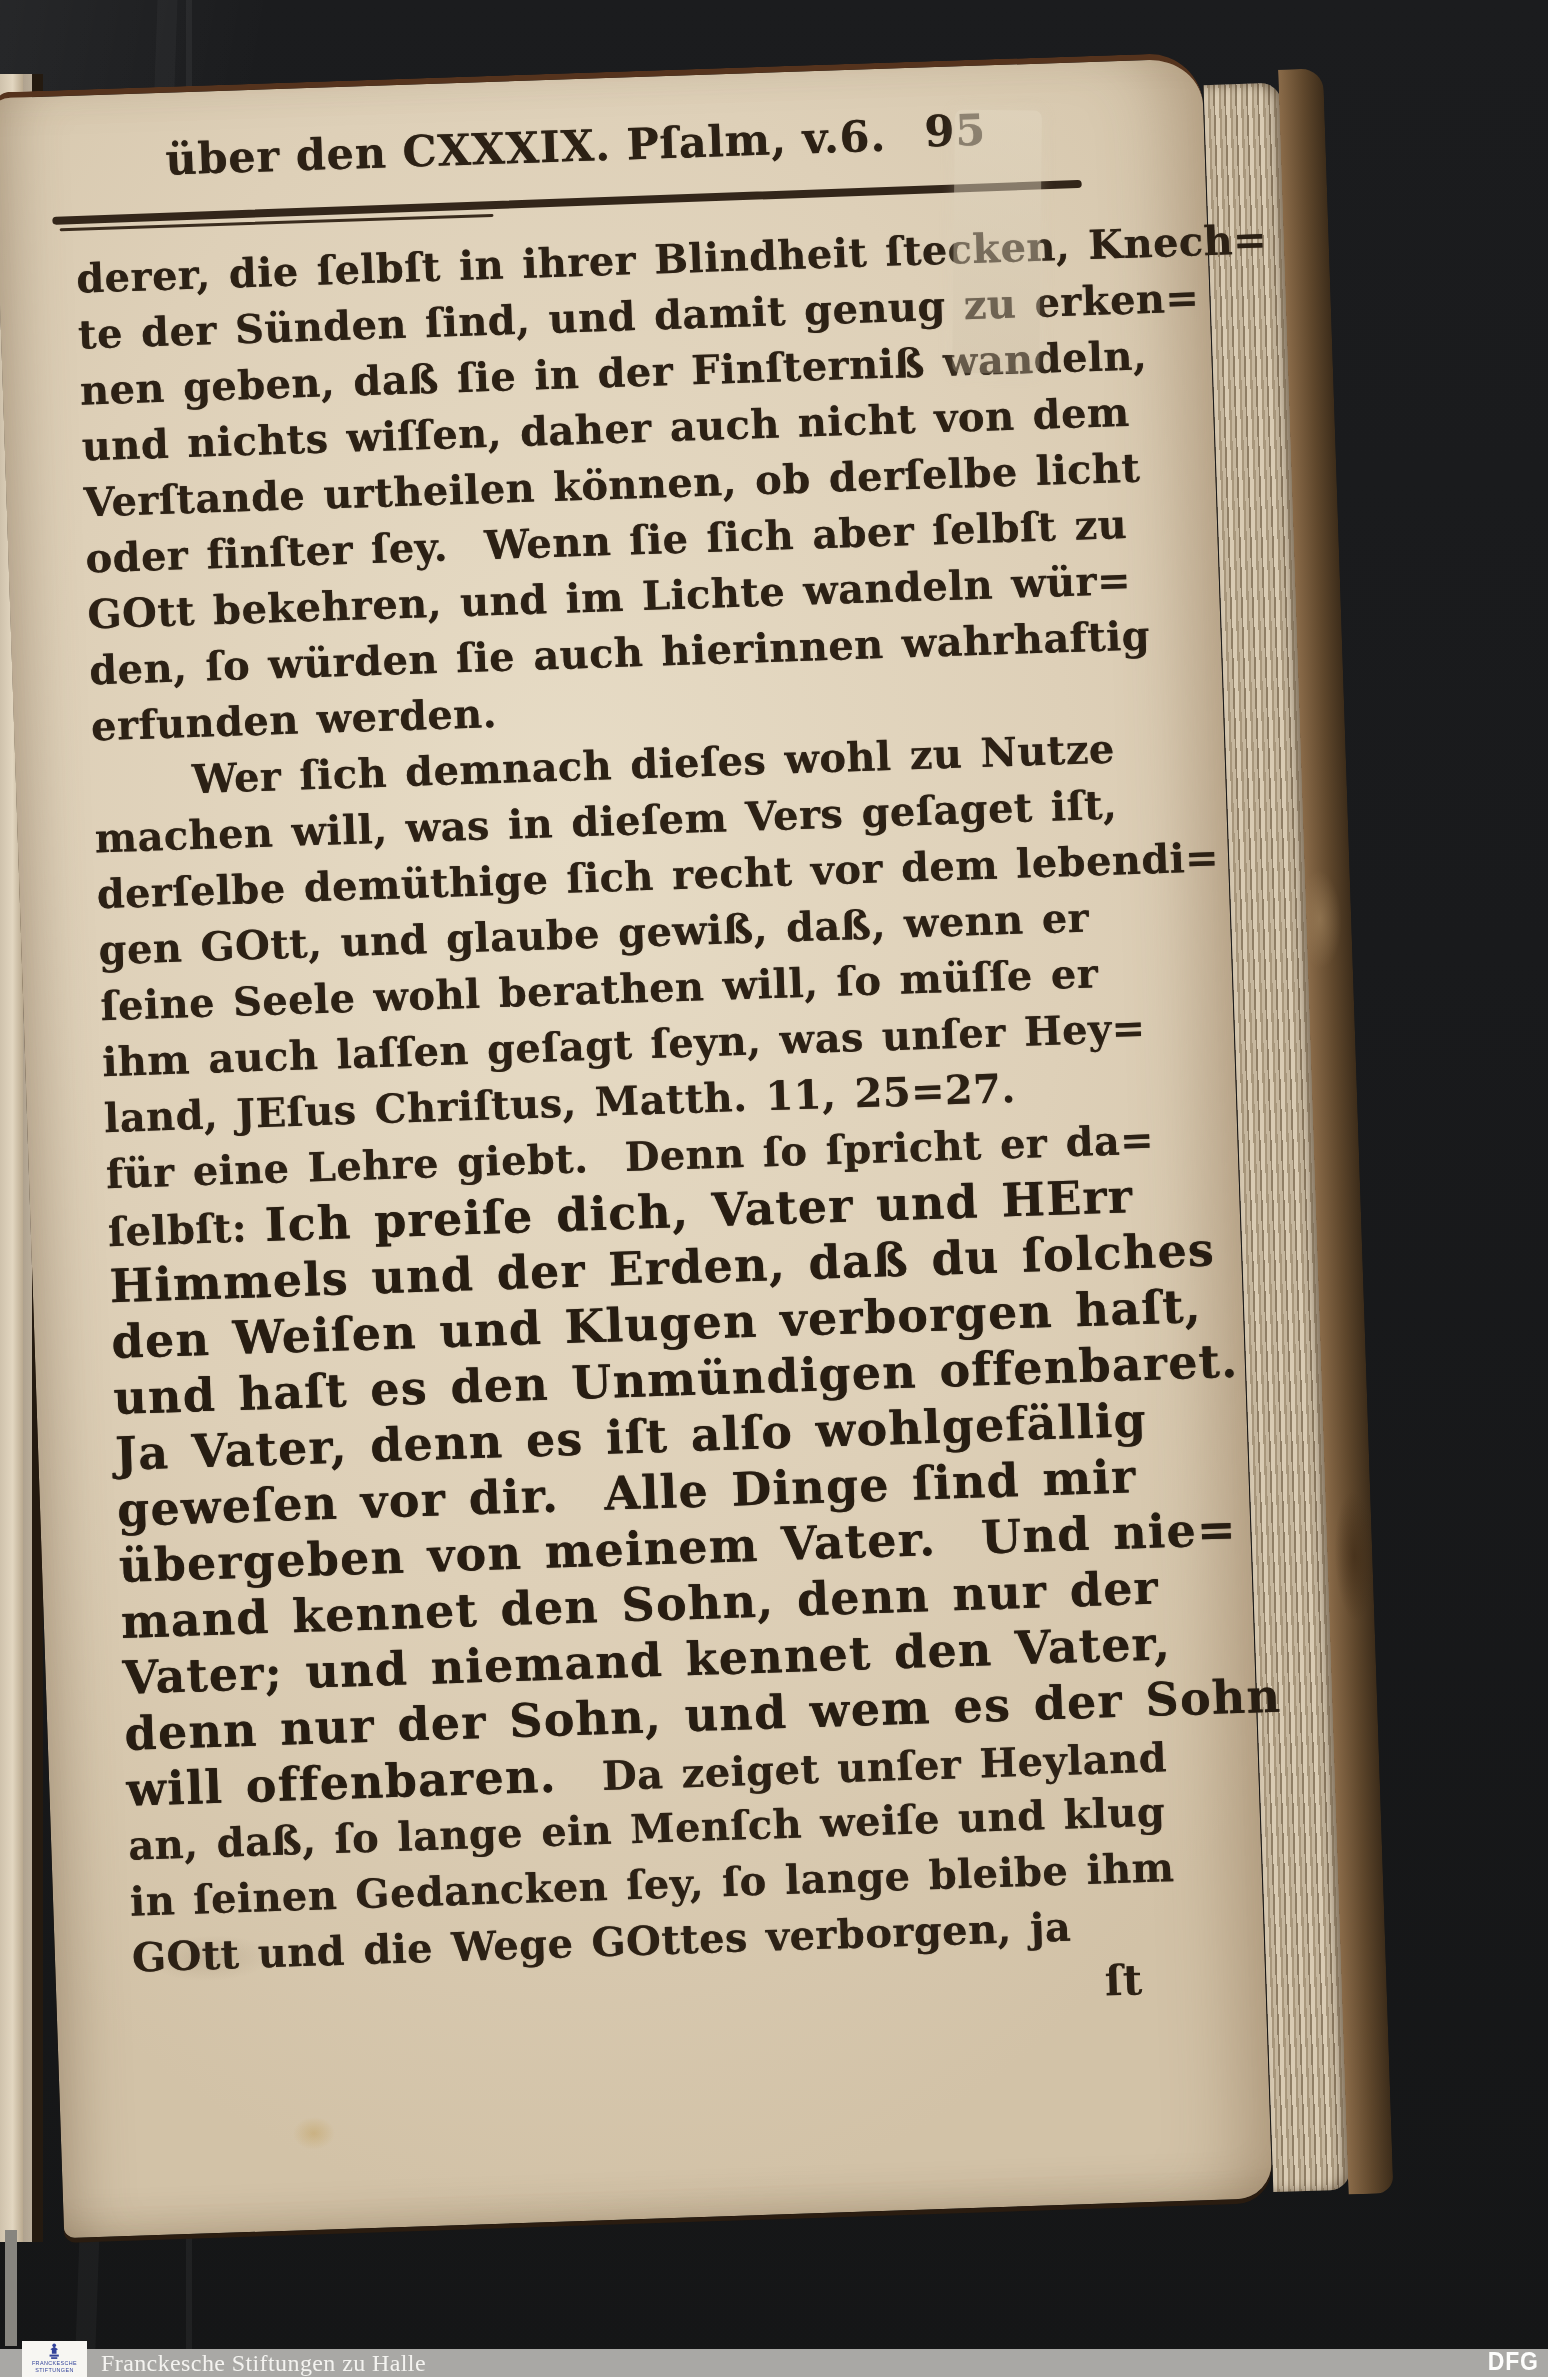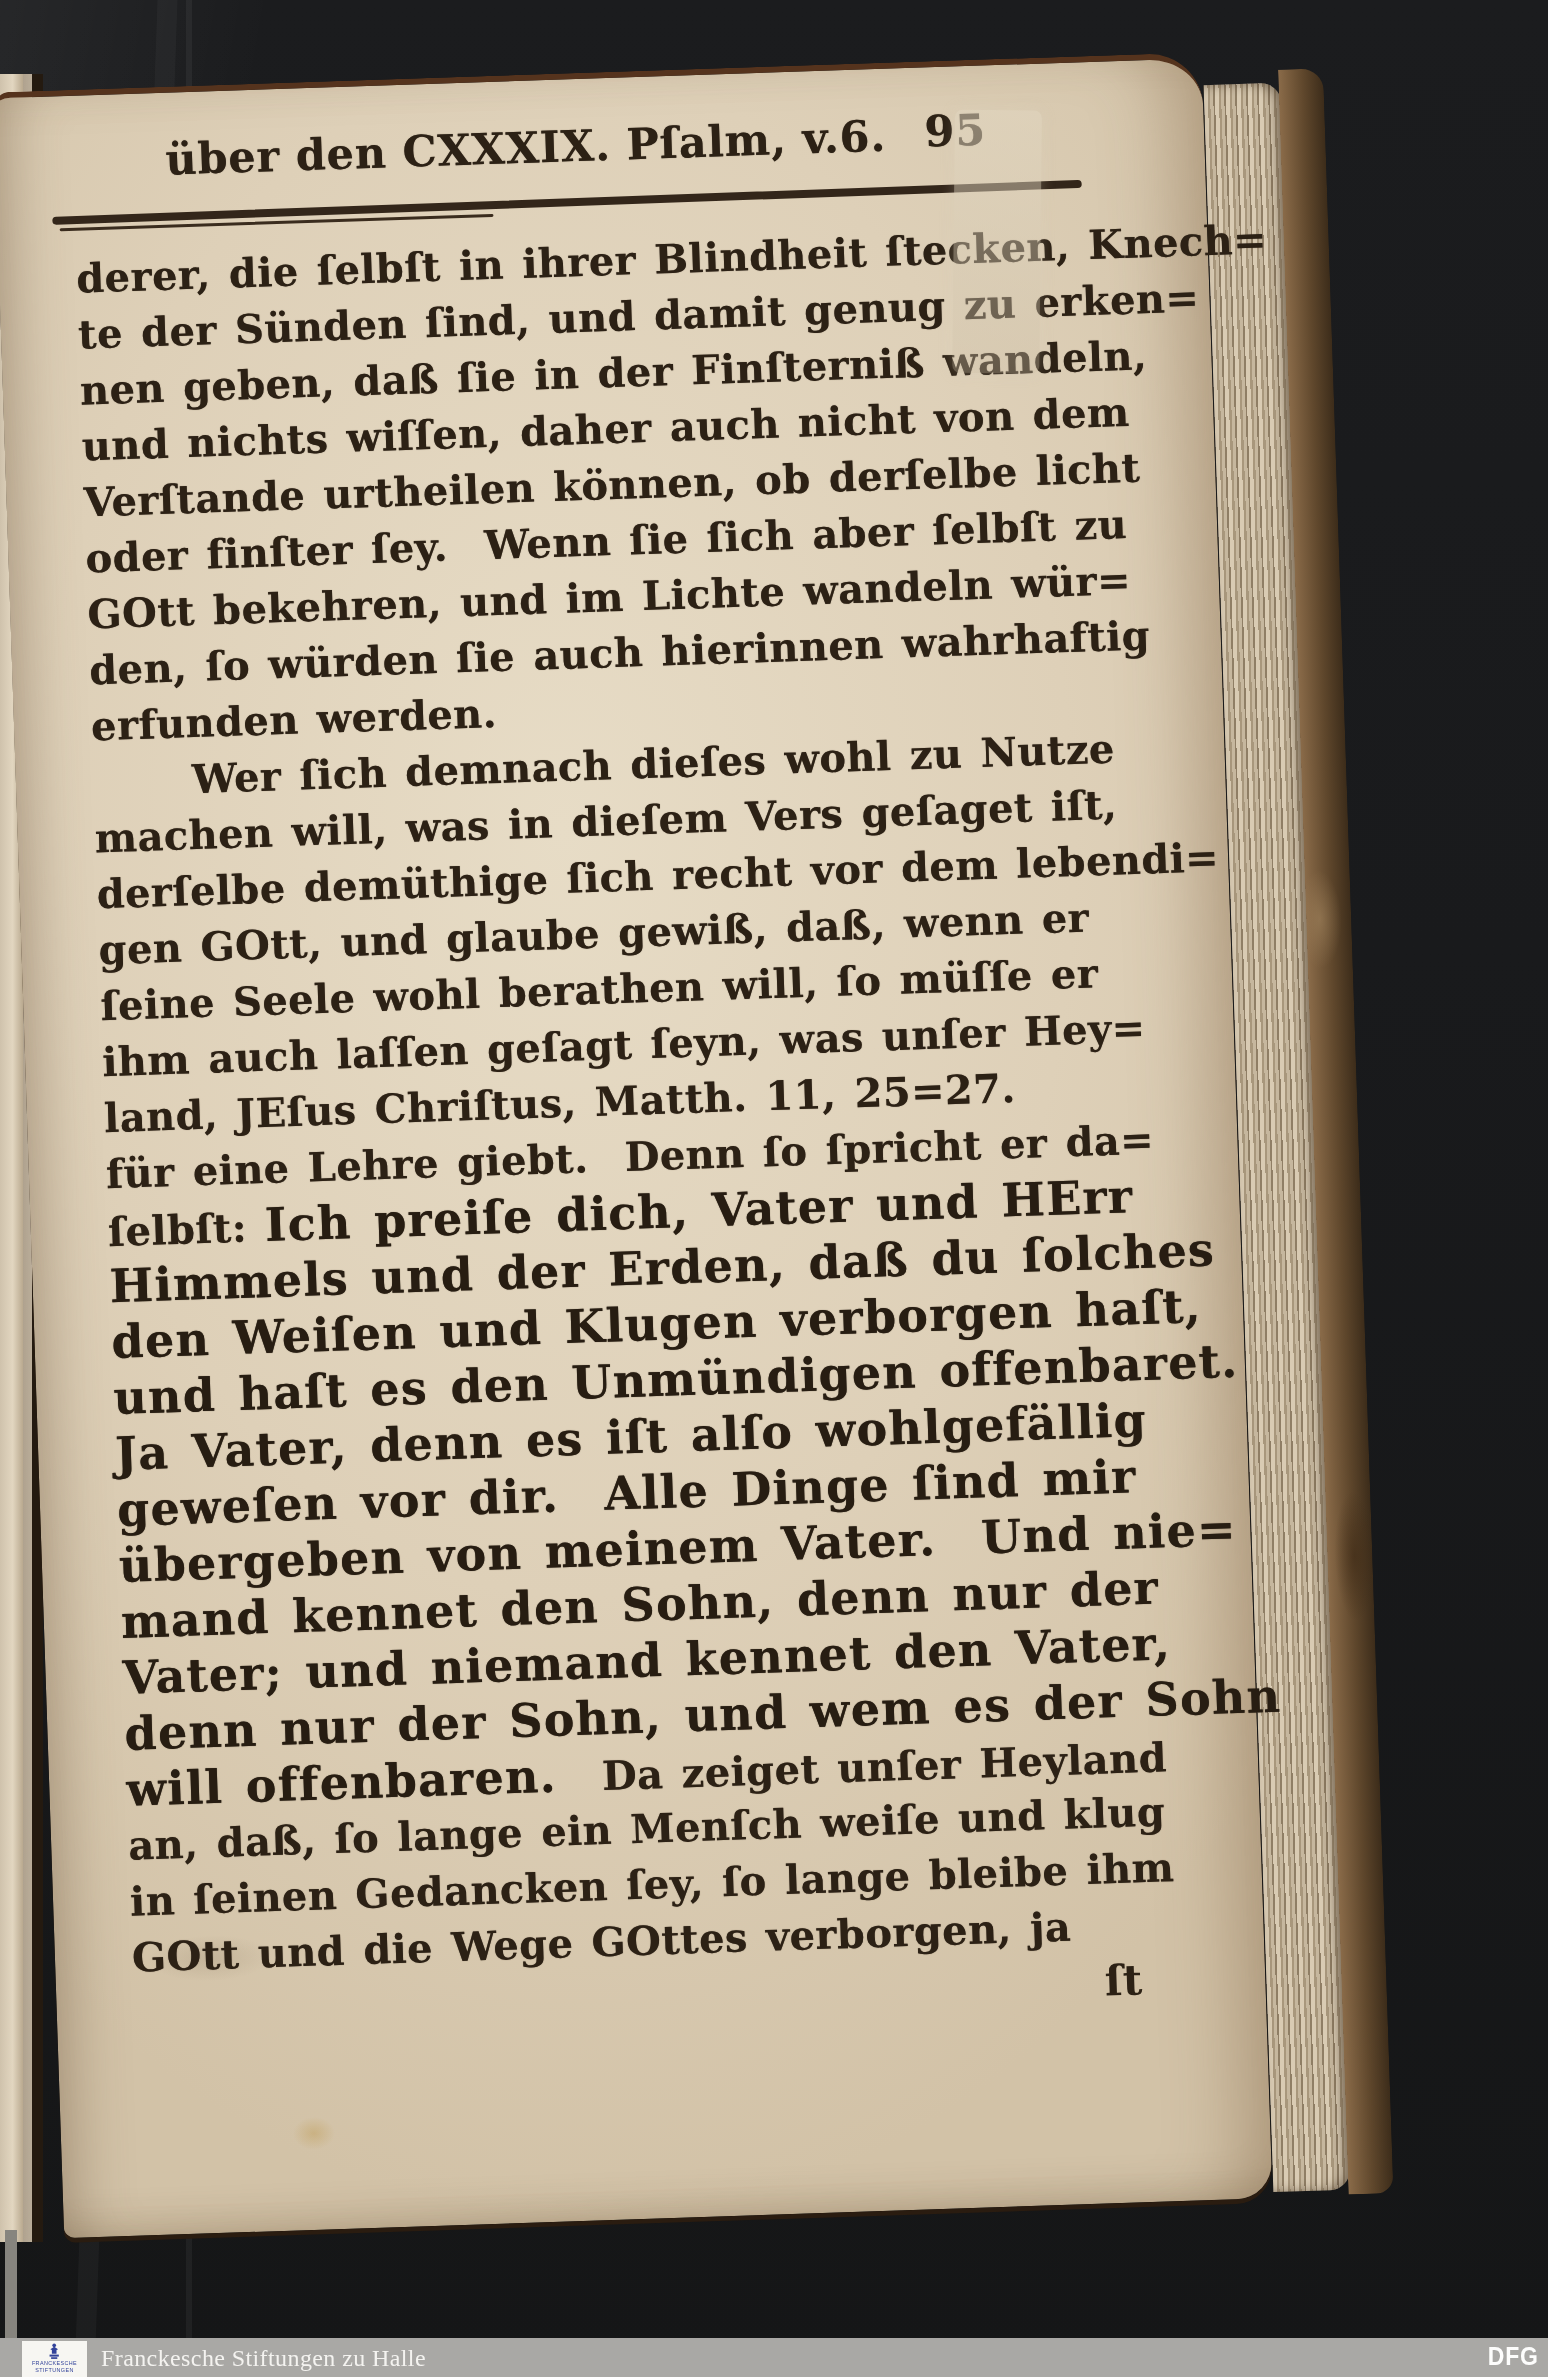--- a/index.html
+++ b/index.html
@@ -109,21 +109,21 @@
   .seg.emph{
     font-size:46px;letter-spacing:1.2px;word-spacing:5.4px;
     color:#271d12;
     text-shadow:0 0 0.8px rgba(39,29,18,.85);
   }
   .catchword-row{height:56px;line-height:56px;text-align:right;padding-right:28px;
     font-size:42px;font-weight:700;}
 
   
   .footer-bar{
-    position:absolute;left:0;right:0;bottom:0;height:39px;
+    position:absolute;left:0;right:0;bottom:0;height:28px;
     background:#a9a8a5;
   }
   .logo-box{
     position:absolute;left:22px;bottom:0;width:65px;height:36px;
     background:#f7f6f2;
     display:flex;flex-direction:column;align-items:center;justify-content:flex-start;
     padding-top:2.3px;box-sizing:border-box;
   }
   .logo-emblem{width:12.4px;height:17px;flex:0 0 auto;}
   .logo-tiny{

